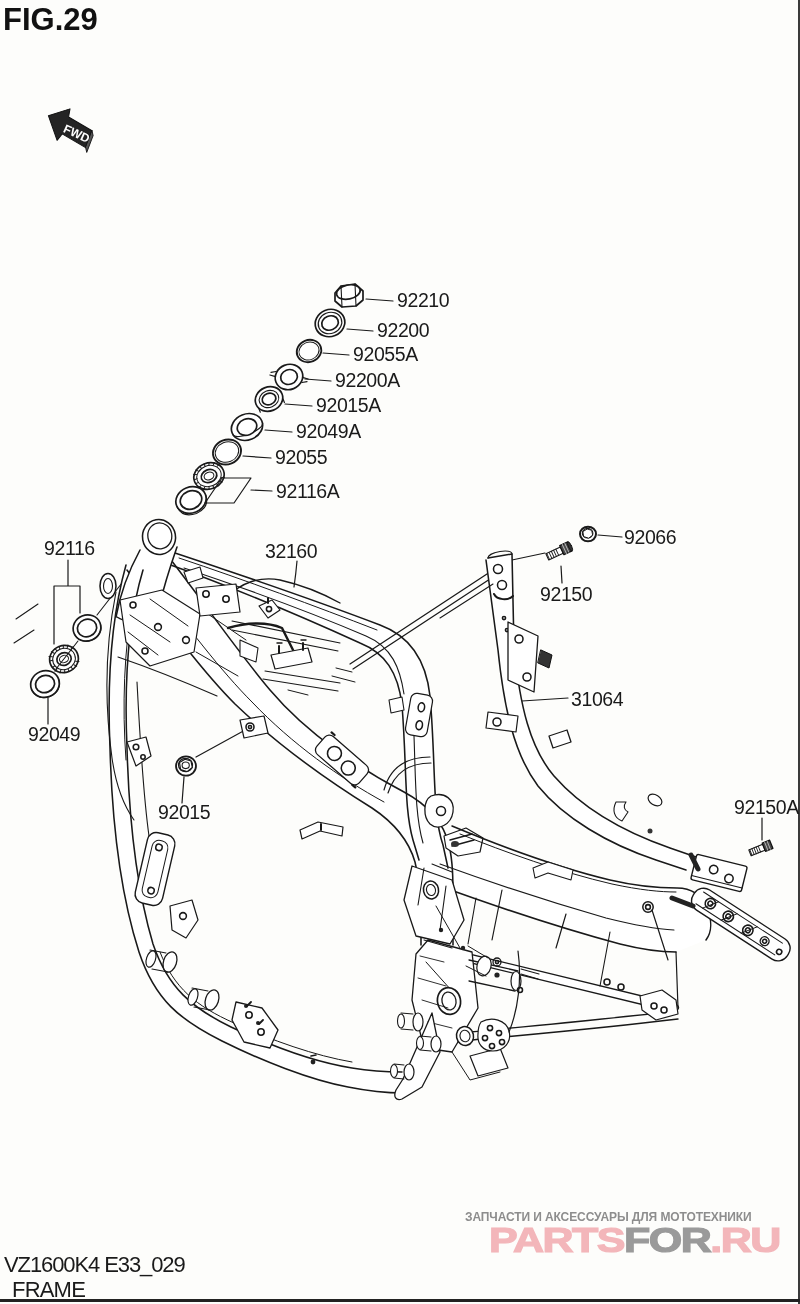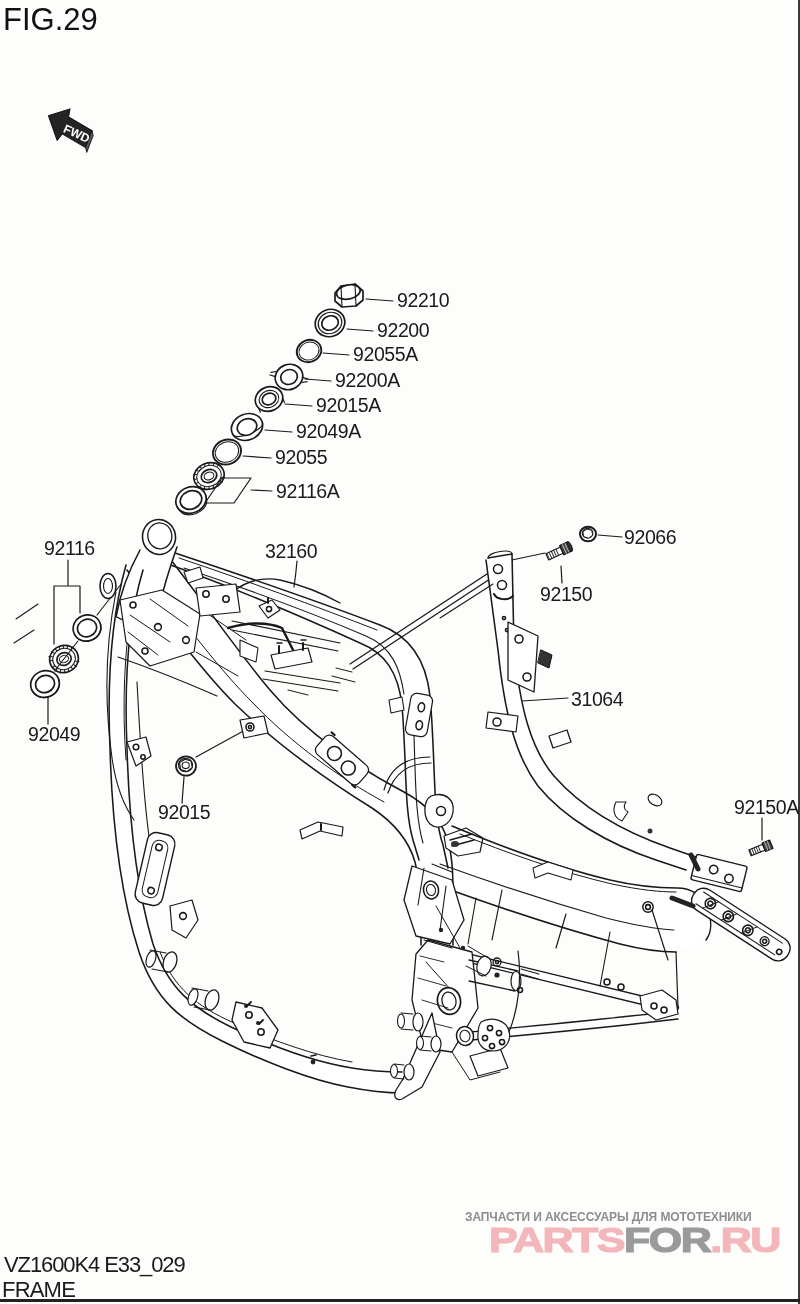--- a/index.html
+++ b/index.html
@@ -1,19 +1,19 @@
 <!DOCTYPE html>
 <html><head>
 <meta charset="utf-8">
 <style>
   html,body{margin:0;padding:0;}
   body{width:800px;height:1304px;background:#fdfdfb;font-family:"Liberation Sans",sans-serif;overflow:hidden;position:relative;}
-  #fig{position:absolute;left:3px;top:2px;font-size:31px;font-weight:normal;color:#111;letter-spacing:0px;}
+  #fig{position:absolute;left:3px;top:2px;font-size:31px;font-weight:bold;color:#111;letter-spacing:0px;}
   #code1{position:absolute;left:4px;top:1252px;font-size:22px;color:#1a1a1a;letter-spacing:-1.1px;}
-  #code2{position:absolute;left:2px;top:1277px;font-size:22px;color:#1a1a1a;letter-spacing:-0.8px;}
+  #code2{position:absolute;left:12px;top:1277px;font-size:22px;color:#1a1a1a;letter-spacing:-0.8px;}
   #wm1{position:absolute;left:465px;top:1210px;font-size:12px;font-weight:bold;color:#8d8d8d;letter-spacing:-0.1px;white-space:nowrap;}
   #wm2{position:absolute;left:489px;top:1221px;font-size:43px;font-weight:bold;letter-spacing:-1.5px;white-space:nowrap;transform:scaleY(0.8);transform-origin:top left;}
   #wm2 .pink{-webkit-text-stroke:1.5px #f3b6ba;}
   #wm2 .gray{-webkit-text-stroke:1.5px #9a9a9a;}
   .pink{color:#f3b6ba;}
   .gray{color:#9a9a9a;}
   #borderR{position:absolute;right:0;top:0;width:2px;height:1304px;background:#3a3a3a;}
   #borderB{position:absolute;left:0;top:1299px;width:800px;height:2.5px;background:#222;}
   svg{position:absolute;left:0;top:0;}
   text{font-family:"Liberation Sans",sans-serif;fill:#1a1a1a;}

